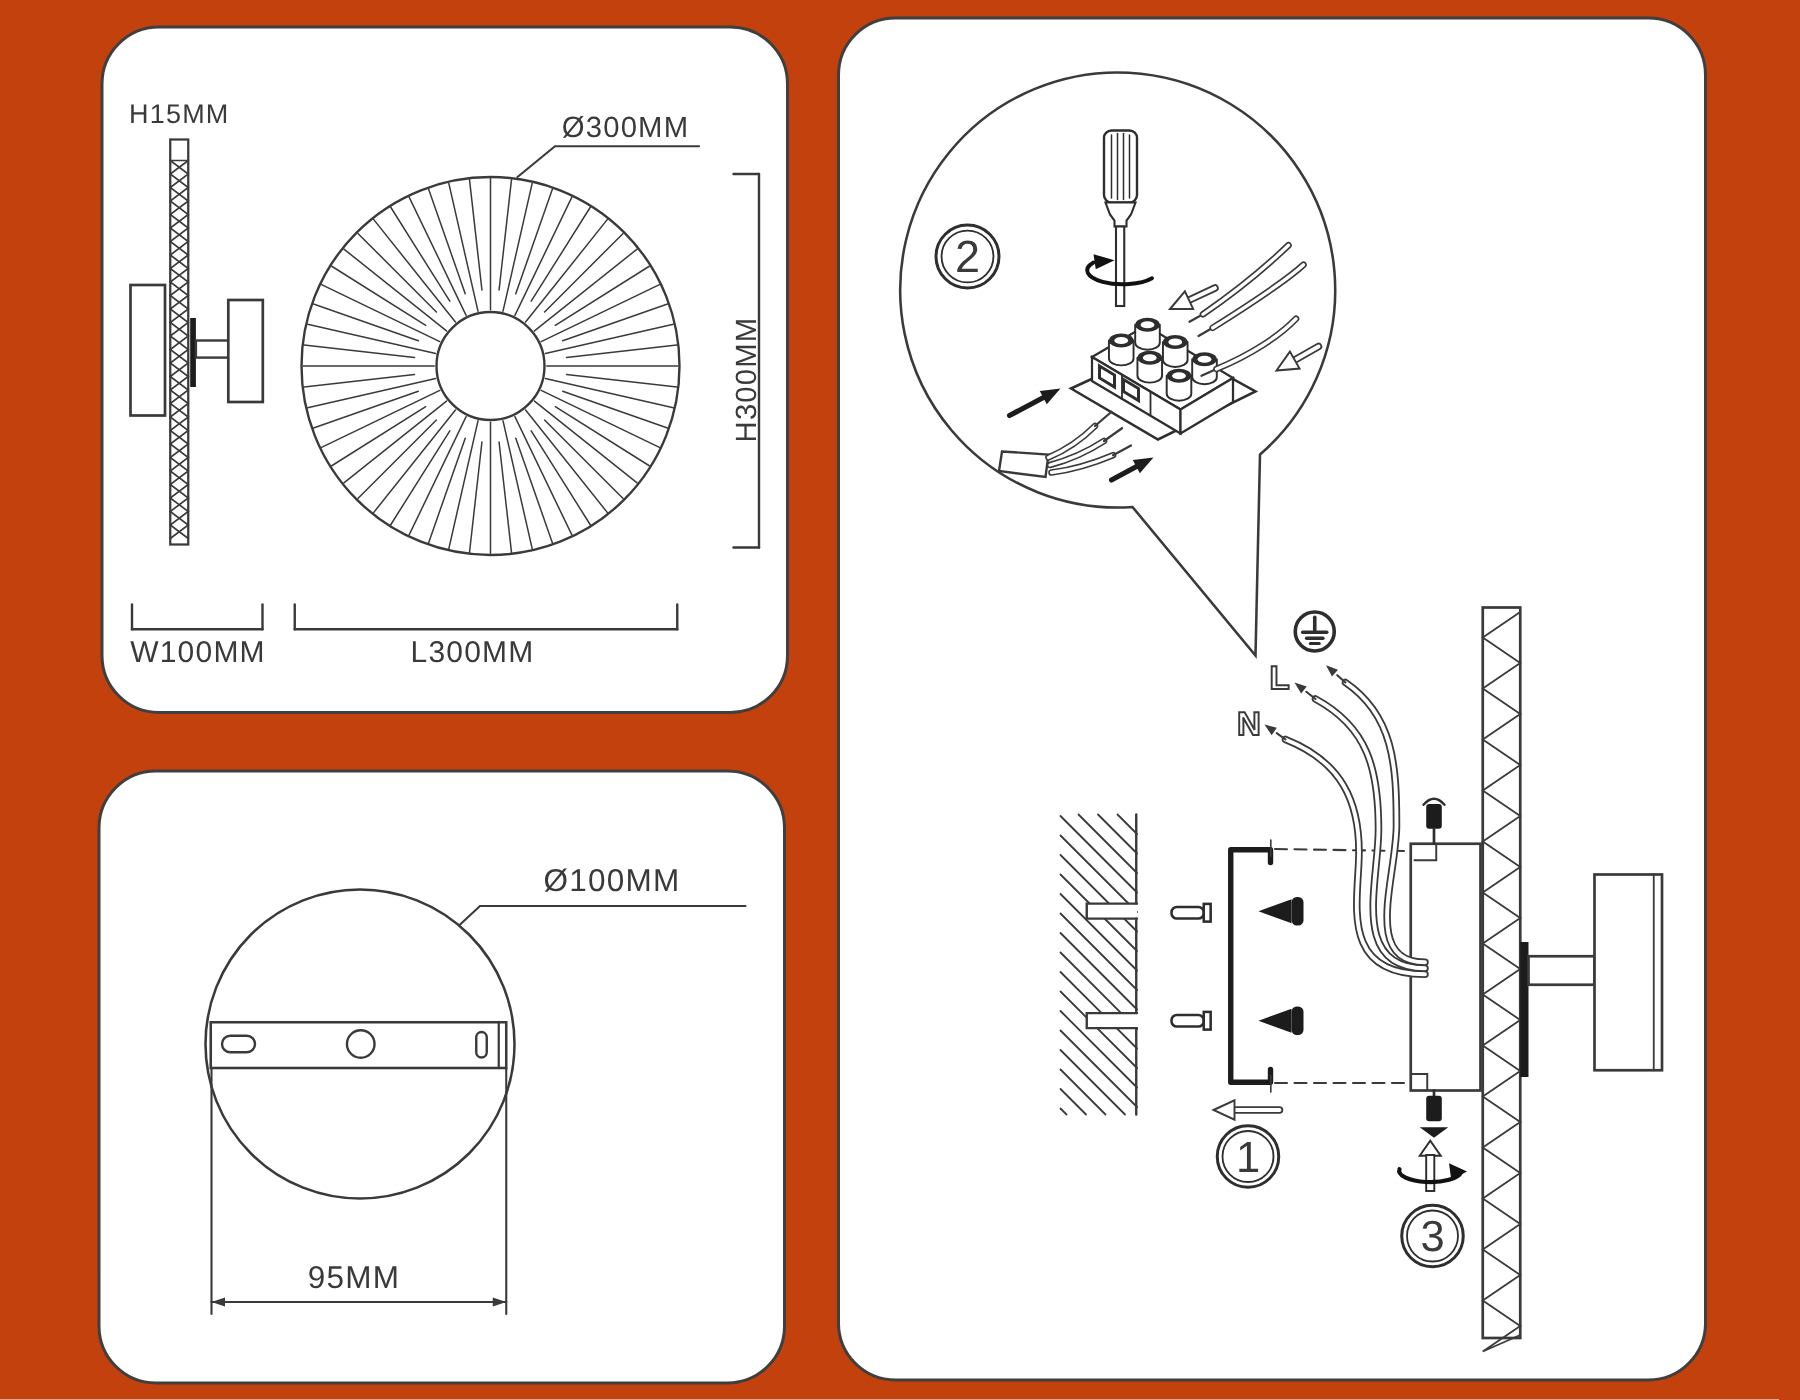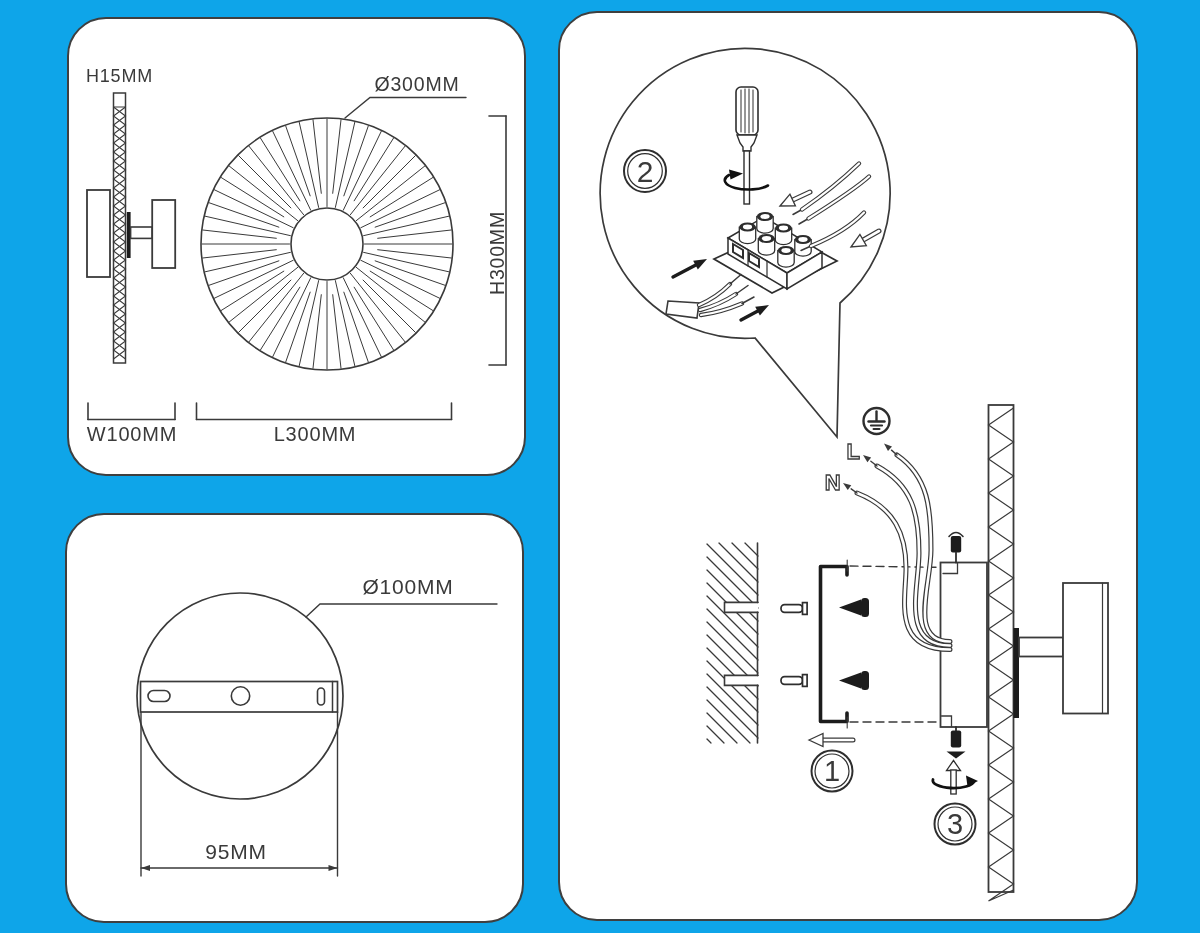--- a/index.html
+++ b/index.html
@@ -1,16 +1,16 @@
 <!DOCTYPE html>
 <html><head>
 <meta charset="utf-8">
 <style>
   html,body{margin:0;padding:0;background:#ffffff;}
-  .stage{position:relative;width:1200px;height:933px;background:#0ea5e9;overflow:hidden;}
+  .stage{position:relative;width:1200px;height:933px;background:#c2410c;overflow:hidden;}
   svg text{font-family:"Liberation Sans", sans-serif;fill:#3a3a3a;letter-spacing:0.8px;}
   svg .outline-letter{fill:#ffffff;stroke:#3a3a3a;stroke-width:1.3px;font-weight:bold;}
   svg .stepnum{letter-spacing:0;}
 </style>
 </head>
 <body>
 
 <div class="stage">
 <svg width="1200" height="933" viewBox="0 0 1200 933">
 

